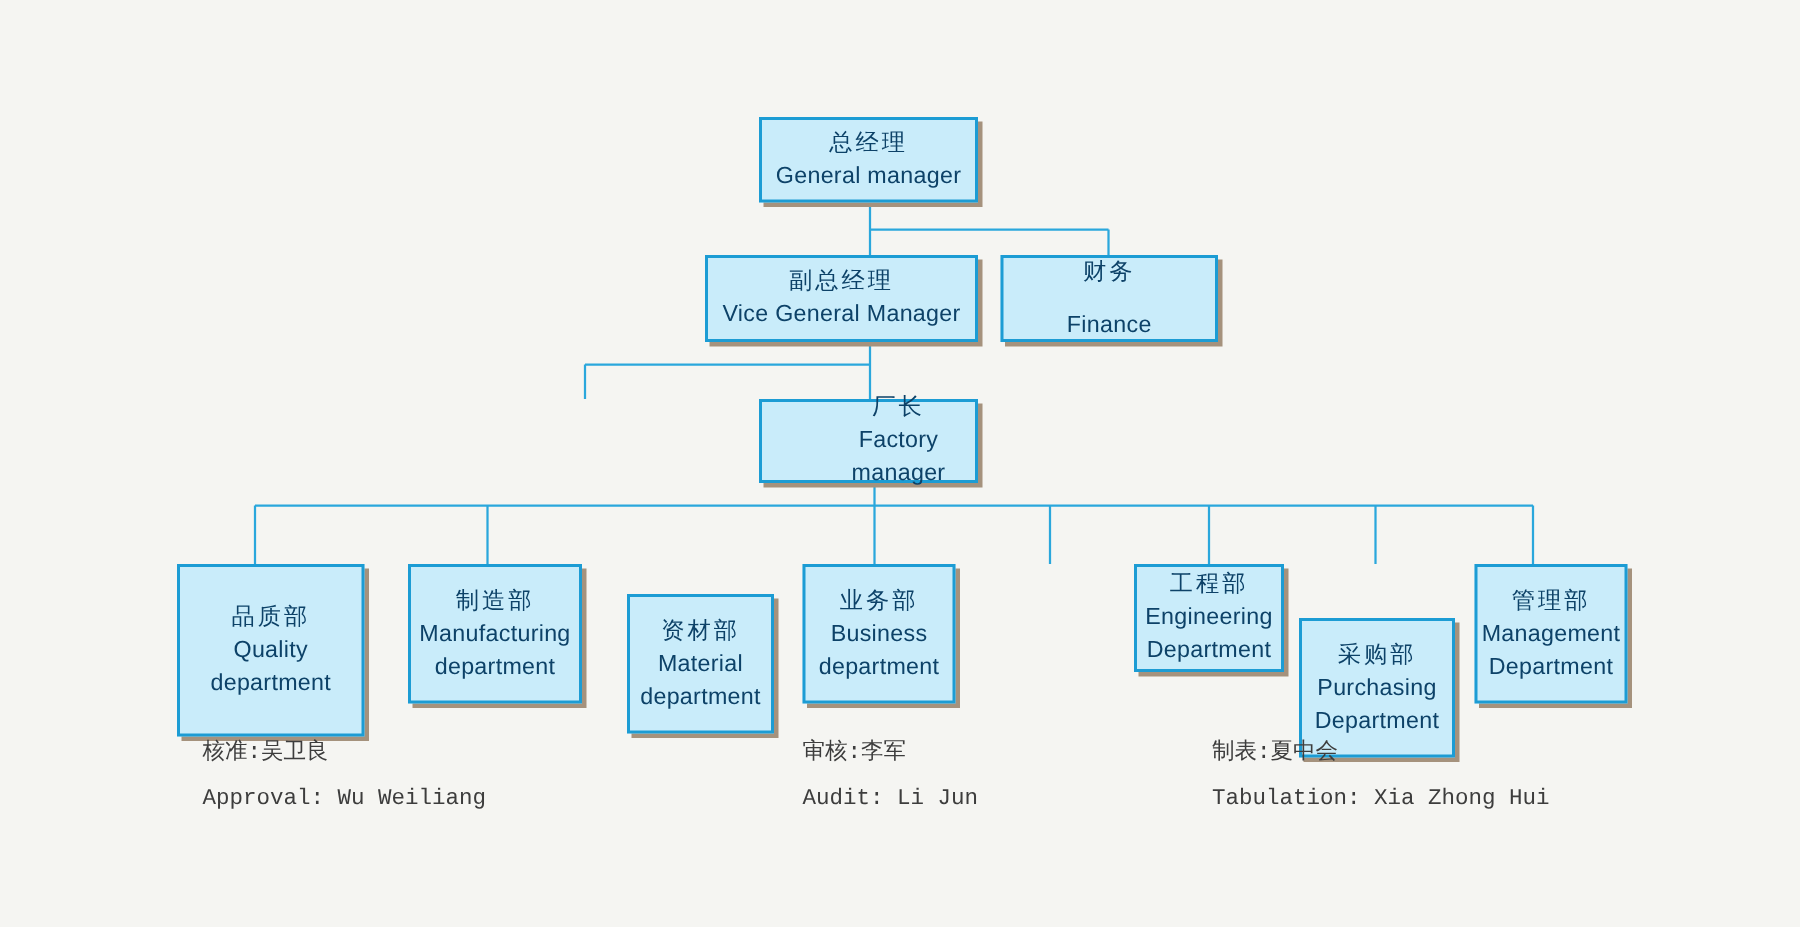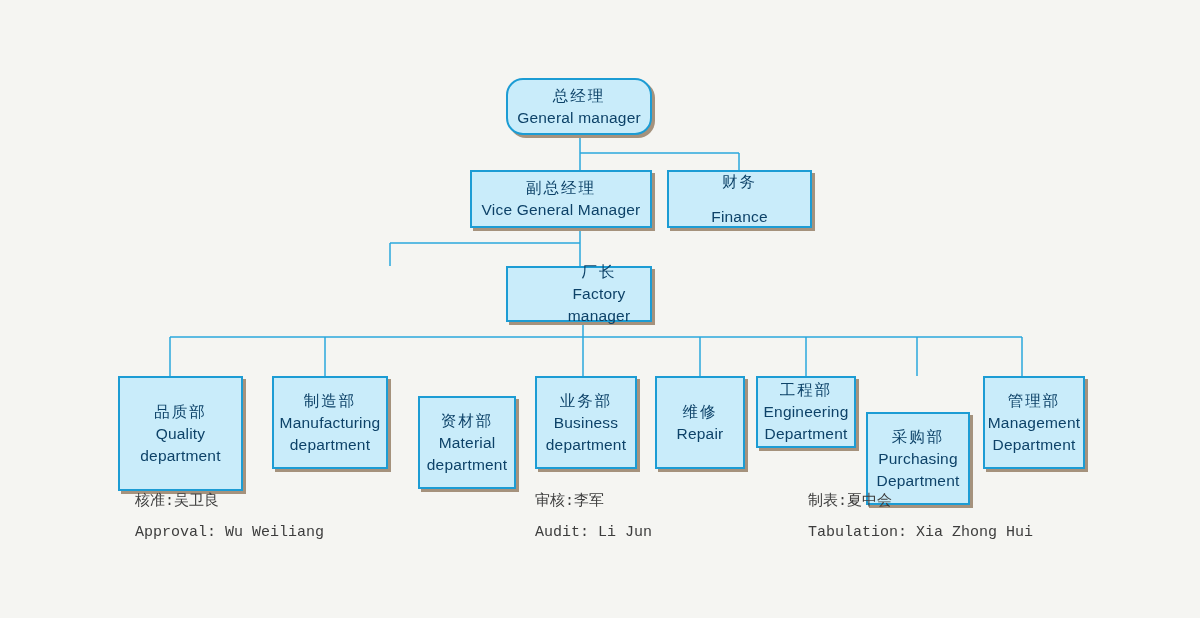--- a/index.html
+++ b/index.html
@@ -38,21 +38,21 @@
     justify-content: center;
     align-items: center;
     text-align: center;
     font-size: 15.5px;
     line-height: 22px;
   }
   .node .zh { letter-spacing: 2px; white-space: nowrap; }
   .node .en { letter-spacing: 0.2px; }
 
   
-  .n-gm       { left: 506px; top:  78px; width: 146px; height: 57px; border-radius: 17px; }
+  .n-gm       { left: 506px; top:  78px; width: 146px; height: 57px; }
   .n-vgm      { left: 470px; top: 170px; width: 182px; height: 58px; }
   .n-fin      { left: 667px; top: 170px; width: 145px; height: 58px; gap: 13px; }
   .n-qsmr     { left: 107px; top: 266px; width: 363px; height: 56px; }
   .n-fac      { left: 506px; top: 266px; width: 146px; height: 56px; padding-left: 40px; }
   .n-quality  { left: 118px; top: 376px; width: 125px; height: 115px; }
   .n-manu     { left: 272px; top: 376px; width: 116px; height: 93px; }
   .n-material { left: 418px; top: 376px; width:  98px; height: 93px; margin-top: 20px; }
   .n-business { left: 535px; top: 376px; width: 102px; height: 93px; }
   .n-repair   { left: 655px; top: 376px; width:  90px; height: 93px; }
   .n-eng      { left: 756px; top: 376px; width: 100px; height: 72px; }
@@ -131,24 +131,20 @@
   <div class="node n-material">
     <span class="zh">资材部</span>
     <span class="en">Material department</span>
   </div>
 
   <div class="node n-business">
     <span class="zh">业务部</span>
     <span class="en">Business department</span>
   </div>
 
-  <div class="node n-repair">
-    <span class="zh">维修</span>
-    <span class="en">Repair</span>
-  </div>
 
   <div class="node n-eng">
     <span class="zh">工程部</span>
     <span class="en">Engineering Department</span>
   </div>
 
   <div class="node n-pur">
     <span class="zh">采购部</span>
     <span class="en">Purchasing Department</span>
   </div>

